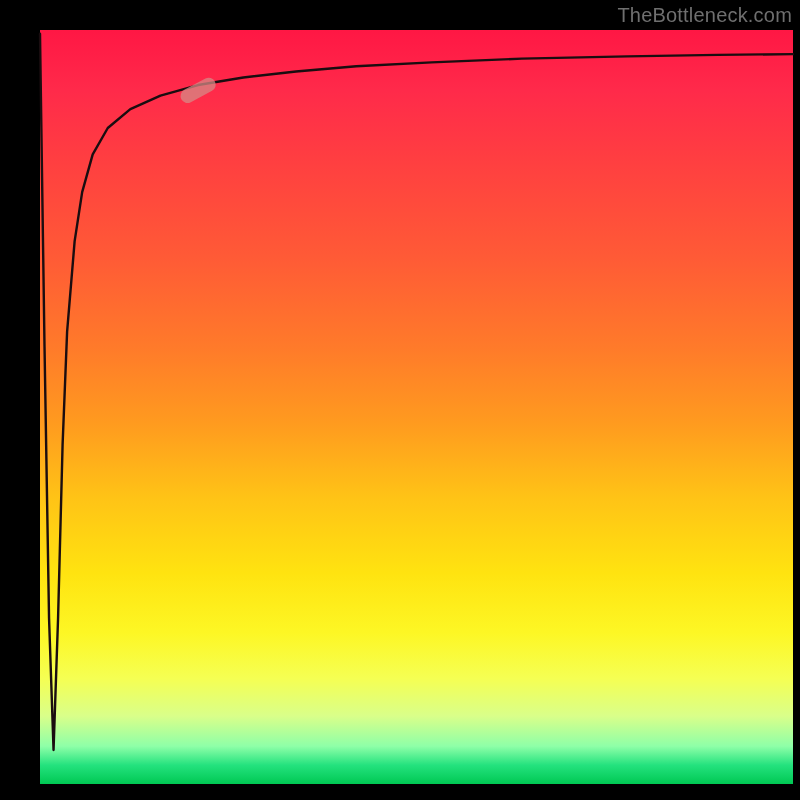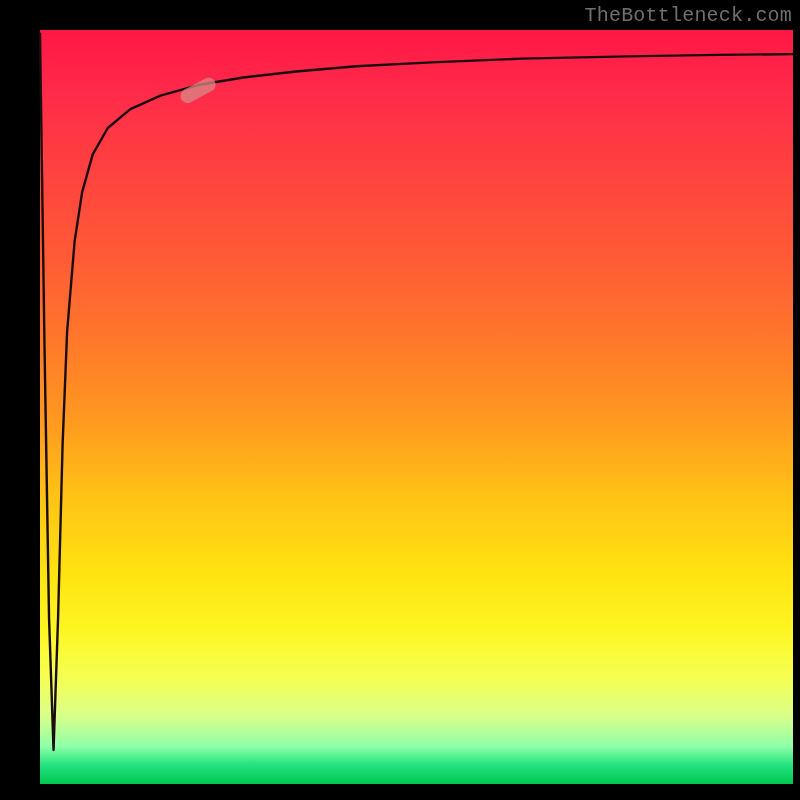--- a/index.html
+++ b/index.html
@@ -9,21 +9,20 @@
     height: 800px;
     overflow: hidden;
     background: #000;
     font-family: Arial, Helvetica, sans-serif;
   }
   .frame {
     position: relative;
     width: 800px;
     height: 800px;
     background: #000;
-    font-family: Liberation Mono, monospace;
   }
   .plot-area {
     position: absolute;
     left: 40px;
     top: 30px;
     width: 753px;
     height: 754px;
     
     background: linear-gradient(
       to bottom,

